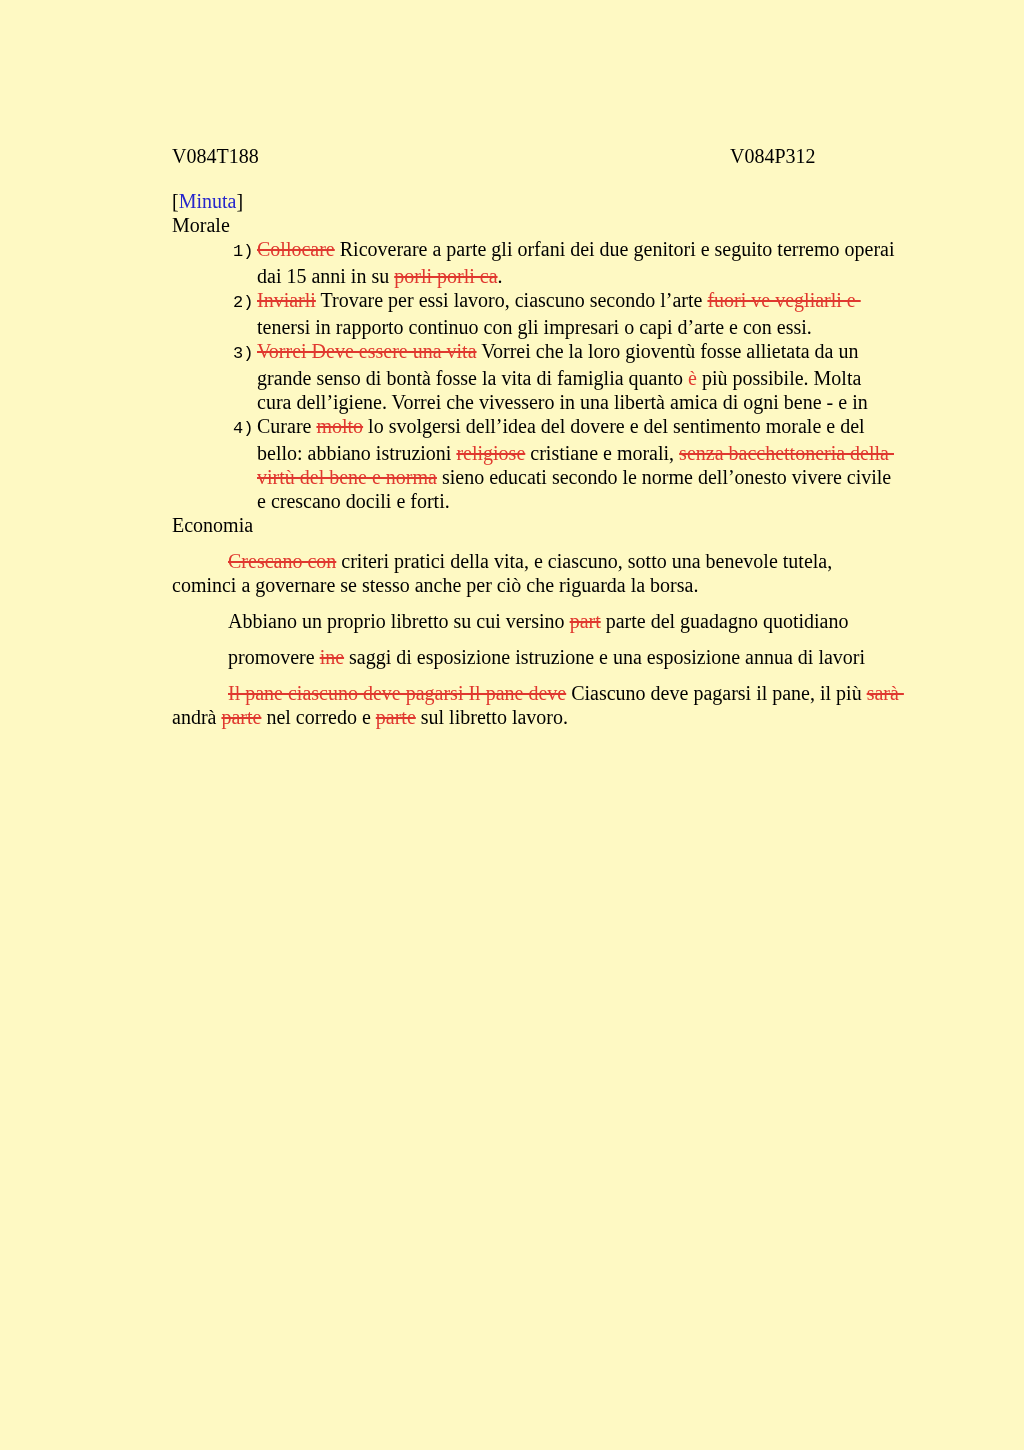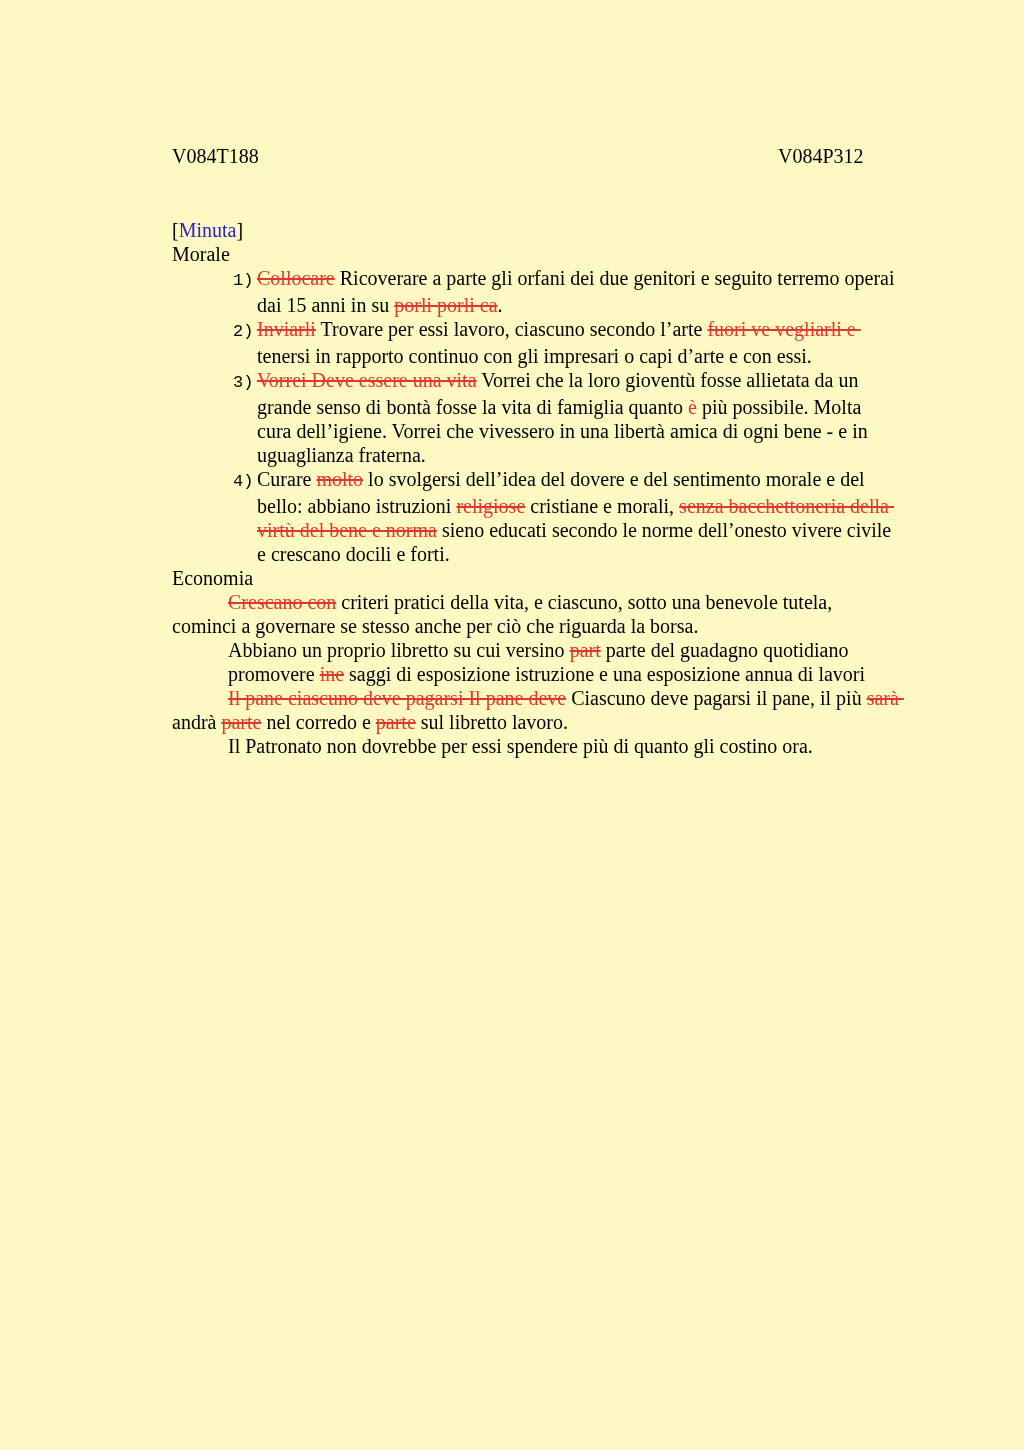--- a/index.html
+++ b/index.html
@@ -12,27 +12,27 @@
     padding: 144px 100px 0 172px;
     font-family: "Liberation Serif", serif;
     font-size: 20px;
     line-height: 24px;
     color: #000000;
     overflow: hidden;
     --red: #e0382f;
     --blue: #2626cc;
   }
   .header-line { position: relative; height: 24px; white-space: nowrap; }
-  .right-code { position: absolute; left: 606px; top: 0; }
-  .minuta-line { margin-top: 50px; white-space: nowrap; font-family: Liberation Serif, serif; }
+  .right-code { position: absolute; left: 558px; top: 0; }
+  .minuta-line { margin-top: 21px; white-space: nowrap; font-family: Liberation Serif, serif; }
   .blue-text { color: var(--blue); }
   .heading { white-space: nowrap; }
   .line { white-space: nowrap; }
   .ind-flush { padding-left: 0; }
-  .ind-first { padding-left: 56px; }
+  .ind-first { padding-left: 56px; margin-top: 12px; }
   .ind-num   { padding-left: 61px; }
   .ind-wrap  { padding-left: 85px; }
   .num {
     display: inline-block;
     width: 24px;
     font-family: "Liberation Mono", monospace;
     font-size: 17px;
   }
   .strike {
     color: var(--red);
@@ -55,27 +55,25 @@
   </div>
   <div id="body-blocks">
       <div class="heading">Morale</div>
       <div class="line ind-num"><span class="num">1)</span><span class="strike">Collocare</span><span class="plain"> Ricoverare a parte gli orfani dei due genitori e seguito terremo operai</span></div>
       <div class="line ind-wrap"><span class="plain">dai 15 anni in su </span><span class="strike">porli porli ca</span><span class="plain">.</span></div>
       <div class="line ind-num"><span class="num">2)</span><span class="strike">Inviarli</span><span class="plain"> Trovare per essi lavoro, ciascuno secondo l’arte </span><span class="strike">fuori ve vegliarli e&nbsp;</span></div>
       <div class="line ind-wrap"><span class="plain">tenersi in rapporto continuo con gli impresari o capi d’arte e con essi.</span></div>
       <div class="line ind-num"><span class="num">3)</span><span class="strike">Vorrei Deve essere una vita</span><span class="plain"> Vorrei che la loro gioventù fosse allietata da un</span></div>
       <div class="line ind-wrap"><span class="plain">grande senso di bontà fosse la vita di famiglia quanto </span><span class="redtxt">è</span><span class="plain"> più possibile. Molta</span></div>
       <div class="line ind-wrap"><span class="plain">cura dell’igiene. Vorrei che vivessero in una libertà amica di ogni bene - e in</span></div>
-      <div class="line ind-wrap"><span class="plain">uguaglianza fraterna.</span></div>
       <div class="line ind-num"><span class="num">4)</span><span class="plain">Curare </span><span class="strike">molto</span><span class="plain"> lo svolgersi dell’idea del dovere e del sentimento morale e del</span></div>
       <div class="line ind-wrap"><span class="plain">bello: abbiano istruzioni </span><span class="strike">religiose</span><span class="plain"> cristiane e morali, </span><span class="strike">senza bacchettoneria della&nbsp;</span></div>
       <div class="line ind-wrap"><span class="strike">virtù del bene e norma</span><span class="plain"> sieno educati secondo le norme dell’onesto vivere civile</span></div>
       <div class="line ind-wrap"><span class="plain">e crescano docili e forti.</span></div>
       <div class="heading">Economia</div>
       <div class="line ind-first"><span class="strike">Crescano con</span><span class="plain"> criteri pratici della vita, e ciascuno, sotto una benevole tutela,</span></div>
       <div class="line ind-flush"><span class="plain">cominci a governare se stesso anche per ciò che riguarda la borsa.</span></div>
       <div class="line ind-first"><span class="plain">Abbiano un proprio libretto su cui versino </span><span class="strike">part</span><span class="plain"> parte del guadagno quotidiano</span></div>
       <div class="line ind-first"><span class="plain">promovere </span><span class="strike">ine</span><span class="plain"> saggi di esposizione istruzione e una esposizione annua di lavori</span></div>
       <div class="line ind-first"><span class="strike">Il pane ciascuno deve pagarsi Il pane deve</span><span class="plain"> Ciascuno deve pagarsi il pane, il più </span><span class="strike">sarà&nbsp;</span></div>
       <div class="line ind-flush"><span class="plain">andrà </span><span class="strike">parte</span><span class="plain"> nel corredo e </span><span class="strike">parte</span><span class="plain"> sul libretto lavoro.</span></div>
-      <div class="line ind-first"><span class="plain">Il Patronato non dovrebbe per essi spendere più di quanto gli costino ora.</span></div>
     </div>
 </div>
 
 </body></html>

